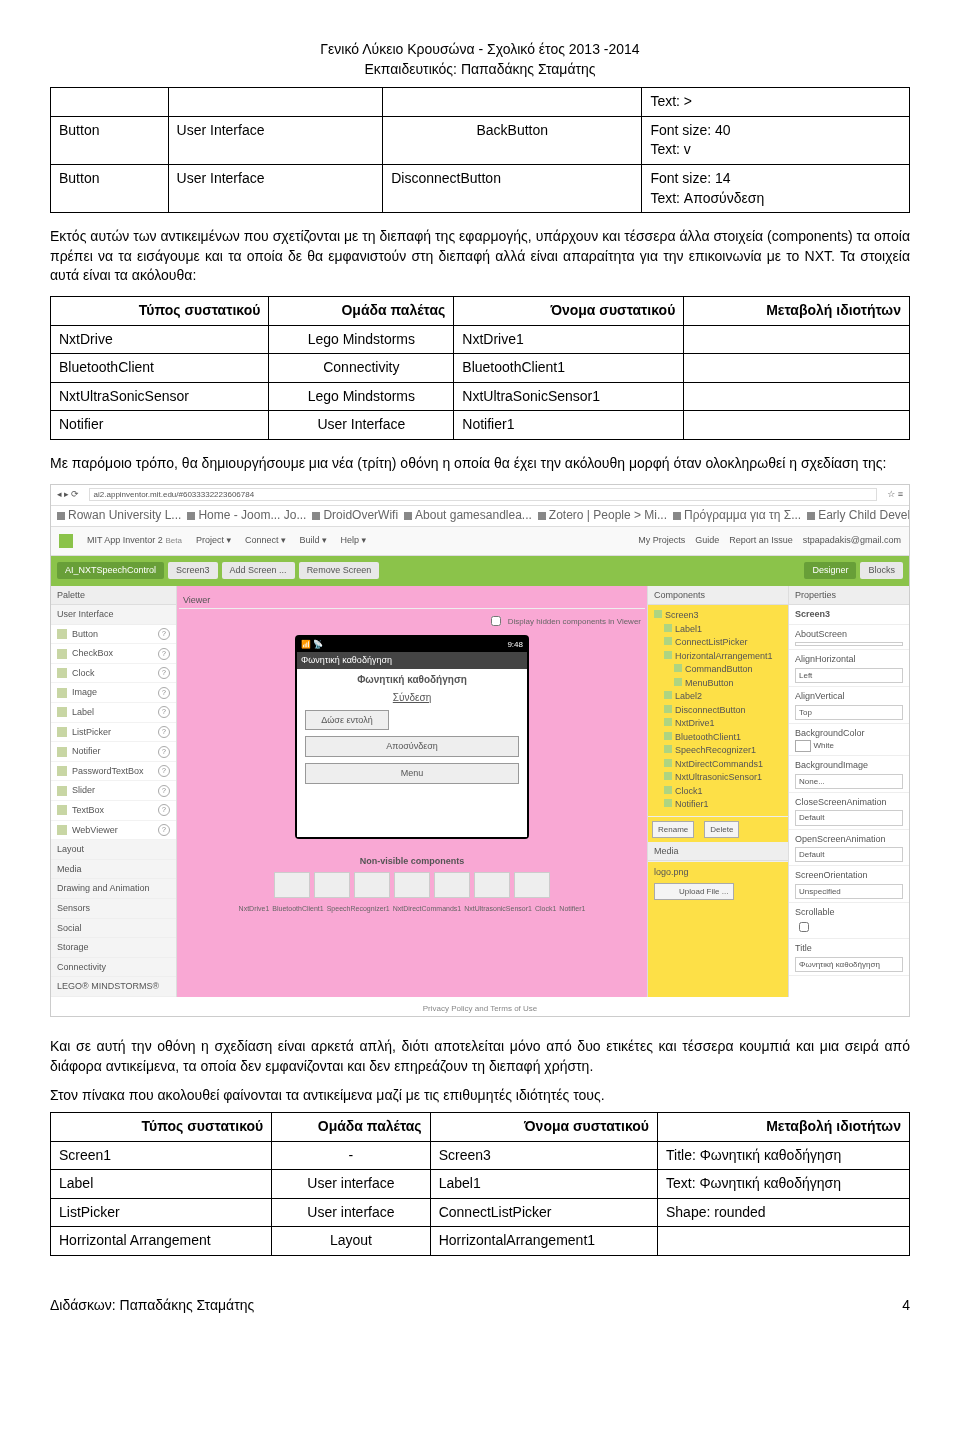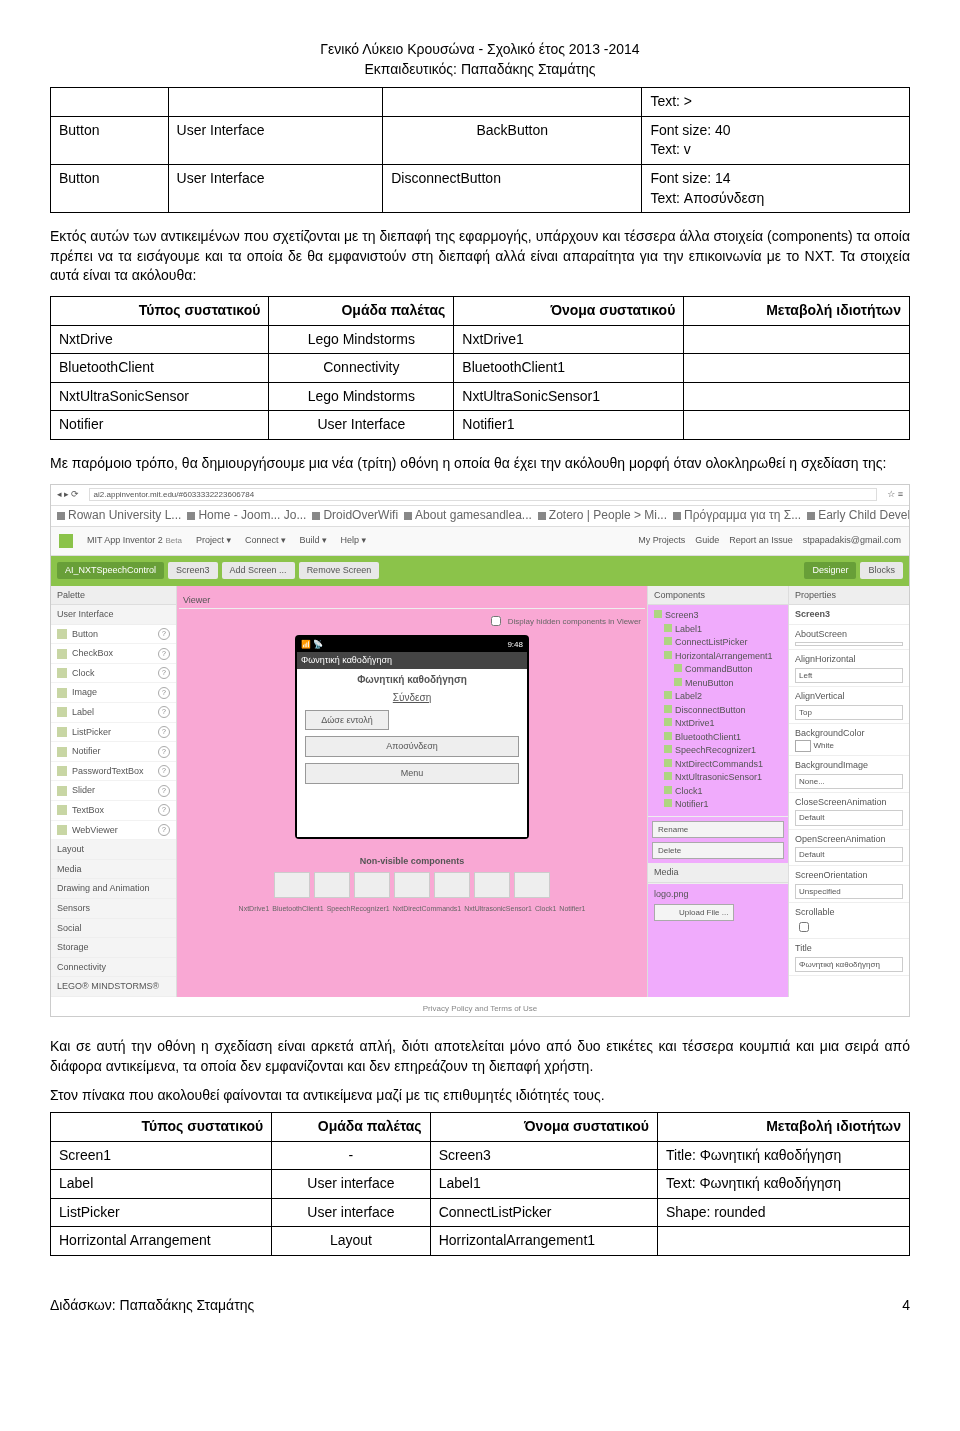--- a/index.html
+++ b/index.html
@@ -43,26 +43,26 @@
   .phone-screen { background:#fff; min-height:200px; display:flex; flex-direction:column; }
   .phone-status { background:#000; color:#fff; font-size:8px; display:flex; justify-content:space-between; padding:2px 4px;}
   .phone-title { text-align:center; font-weight:bold; font-size:10px; padding:4px 0 2px;}
   .phone-link { text-align:center; font-size:10px; text-decoration:underline; padding:2px 0;}
   .phone-btn { margin:3px 8px; padding:3px 6px; border:1px solid #999; background:#eee; font-size:9px; text-align:center;}
   .phone-btn-wide { margin:3px 8px; padding:3px 6px; border:1px solid #999; background:#eee; font-size:9px; text-align:center; width:70px;}
   .nvtitle { font-size:9px; font-weight:bold; margin-top:16px; color:#555;}
   .nvrow { display:flex; gap:4px; margin:4px 0; flex-wrap:wrap;}
   .nvitem { width:34px; height:24px; background:#eee; border:1px solid #ccc;}
   .nvlabels { font-size:7px; color:#666; display:flex; flex-wrap:wrap; gap:3px; margin-top:2px;}
-  .comp-col { width:140px; border-left:1px solid #ddd; background:#f0abfc;}
+  .comp-col { width:140px; border-left:1px solid #ddd; background:#fde047;}
   .comp-tree { padding:4px 6px; font-size:9px; line-height:1.5;}
   .tree-item { white-space:nowrap; overflow:hidden; text-overflow:ellipsis;}
   .indent1 { padding-left:10px;} .indent2{ padding-left:20px;}
   .icon-sm { display:inline-block; width:8px; height:8px; background:#aed581; margin-right:3px;}
-  .comp-btns { display:flex; gap:4px; padding:4px; border-top:1px solid #eee;flex-direction:column;}
+  .comp-btns { display:flex; gap:10px; padding:4px; border-top:1px solid #eee;}
   .gbtn { border:1px solid #aaa; background:#f4f4f4; font-size:8px; padding:2px 5px;}
   .media-sec { border-top:1px solid #eee; padding:4px 6px; font-size:9px;}
   .prop-col { width:120px; border-left:1px solid #ddd; background:#fff;}
   .prop-row { padding:3px 6px; border-bottom:1px solid #eee; font-size:9px;}
   .prop-input { border:1px solid #ccc; padding:1px 3px; font-size:8px; display:block; margin-top:2px;}
   .prop-swatch { width:14px; height:10px; border:1px solid #aaa; display:inline-block; background:#fff; vertical-align:middle;}
   .footer-priv { text-align:center; font-size:8px; color:#888; padding:6px 0 2px;}
   .page-footer { display:flex; justify-content:space-between; margin-top:40px; font-size:14px;}
   .toplinks { margin-left:auto; display:flex; gap:10px; font-size:9px; color:#555;}
   .gb-left { display:flex; align-items:center; gap:4px;}

